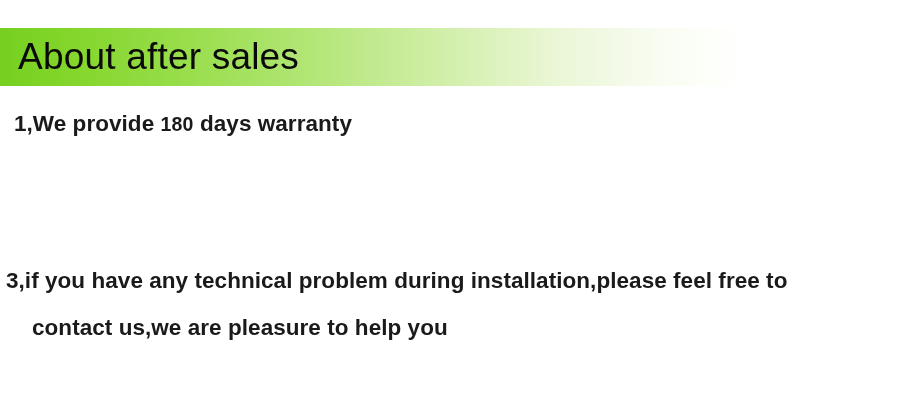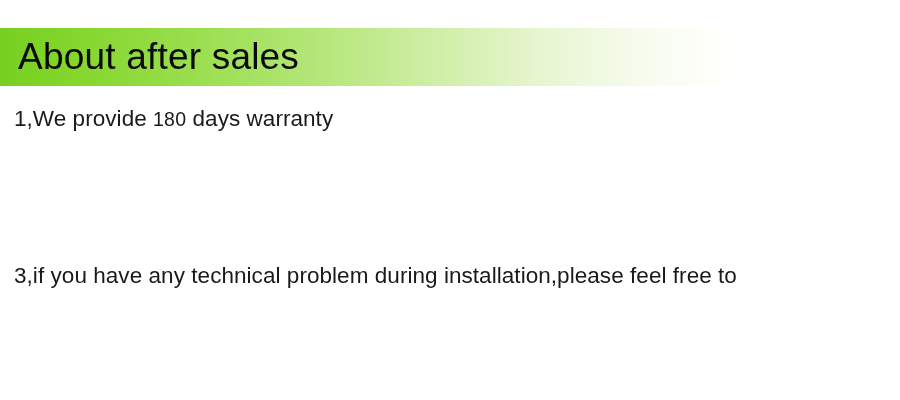--- a/index.html
+++ b/index.html
@@ -63,33 +63,33 @@
     top: 58px;
     width: 900px;
     height: 342px;
   }
 
   .line {
     position: absolute;
     white-space: nowrap;
     color: #1a1a1a;
     font-size: 22.5px;
-    font-weight: 400;
+    font-weight: 700;
     letter-spacing: 0.05px;
-    line-height: 30px;
+    line-height: 40px;
   }
 
   .line.indent {
     
   }
 
   .num-1   { left: 14px; top: 46px; }
   .num-2   { left: 14px; top: 104px; }
   .cont-2  { left: 32px; top: 150px; }
-  .num-3   { left: 14px; top: 203px; }
+  .num-3   { left: 6px; top: 203px; }
   .cont-3  { left: 32px; top: 250px; }
 
   
   .token-small {
     font-size: 19.5px;
     letter-spacing: 0.2px;
   }
 </style>
 </head>
 <body>
@@ -101,16 +101,17 @@
   </div>
 
   <div class="body-copy">
 
     <div class="line num-1"><span>1,We provide </span><span class="token-small">180</span><span> days warranty</span></div>
 
 
 
     <div class="line num-3">3,if you have any technical problem during installation,please feel free to</div>
 
+    <div class="line cont-3 indent">contact us,we are pleasure to help you</div>
 
   </div>
 
 </div>
 
 </body></html>

